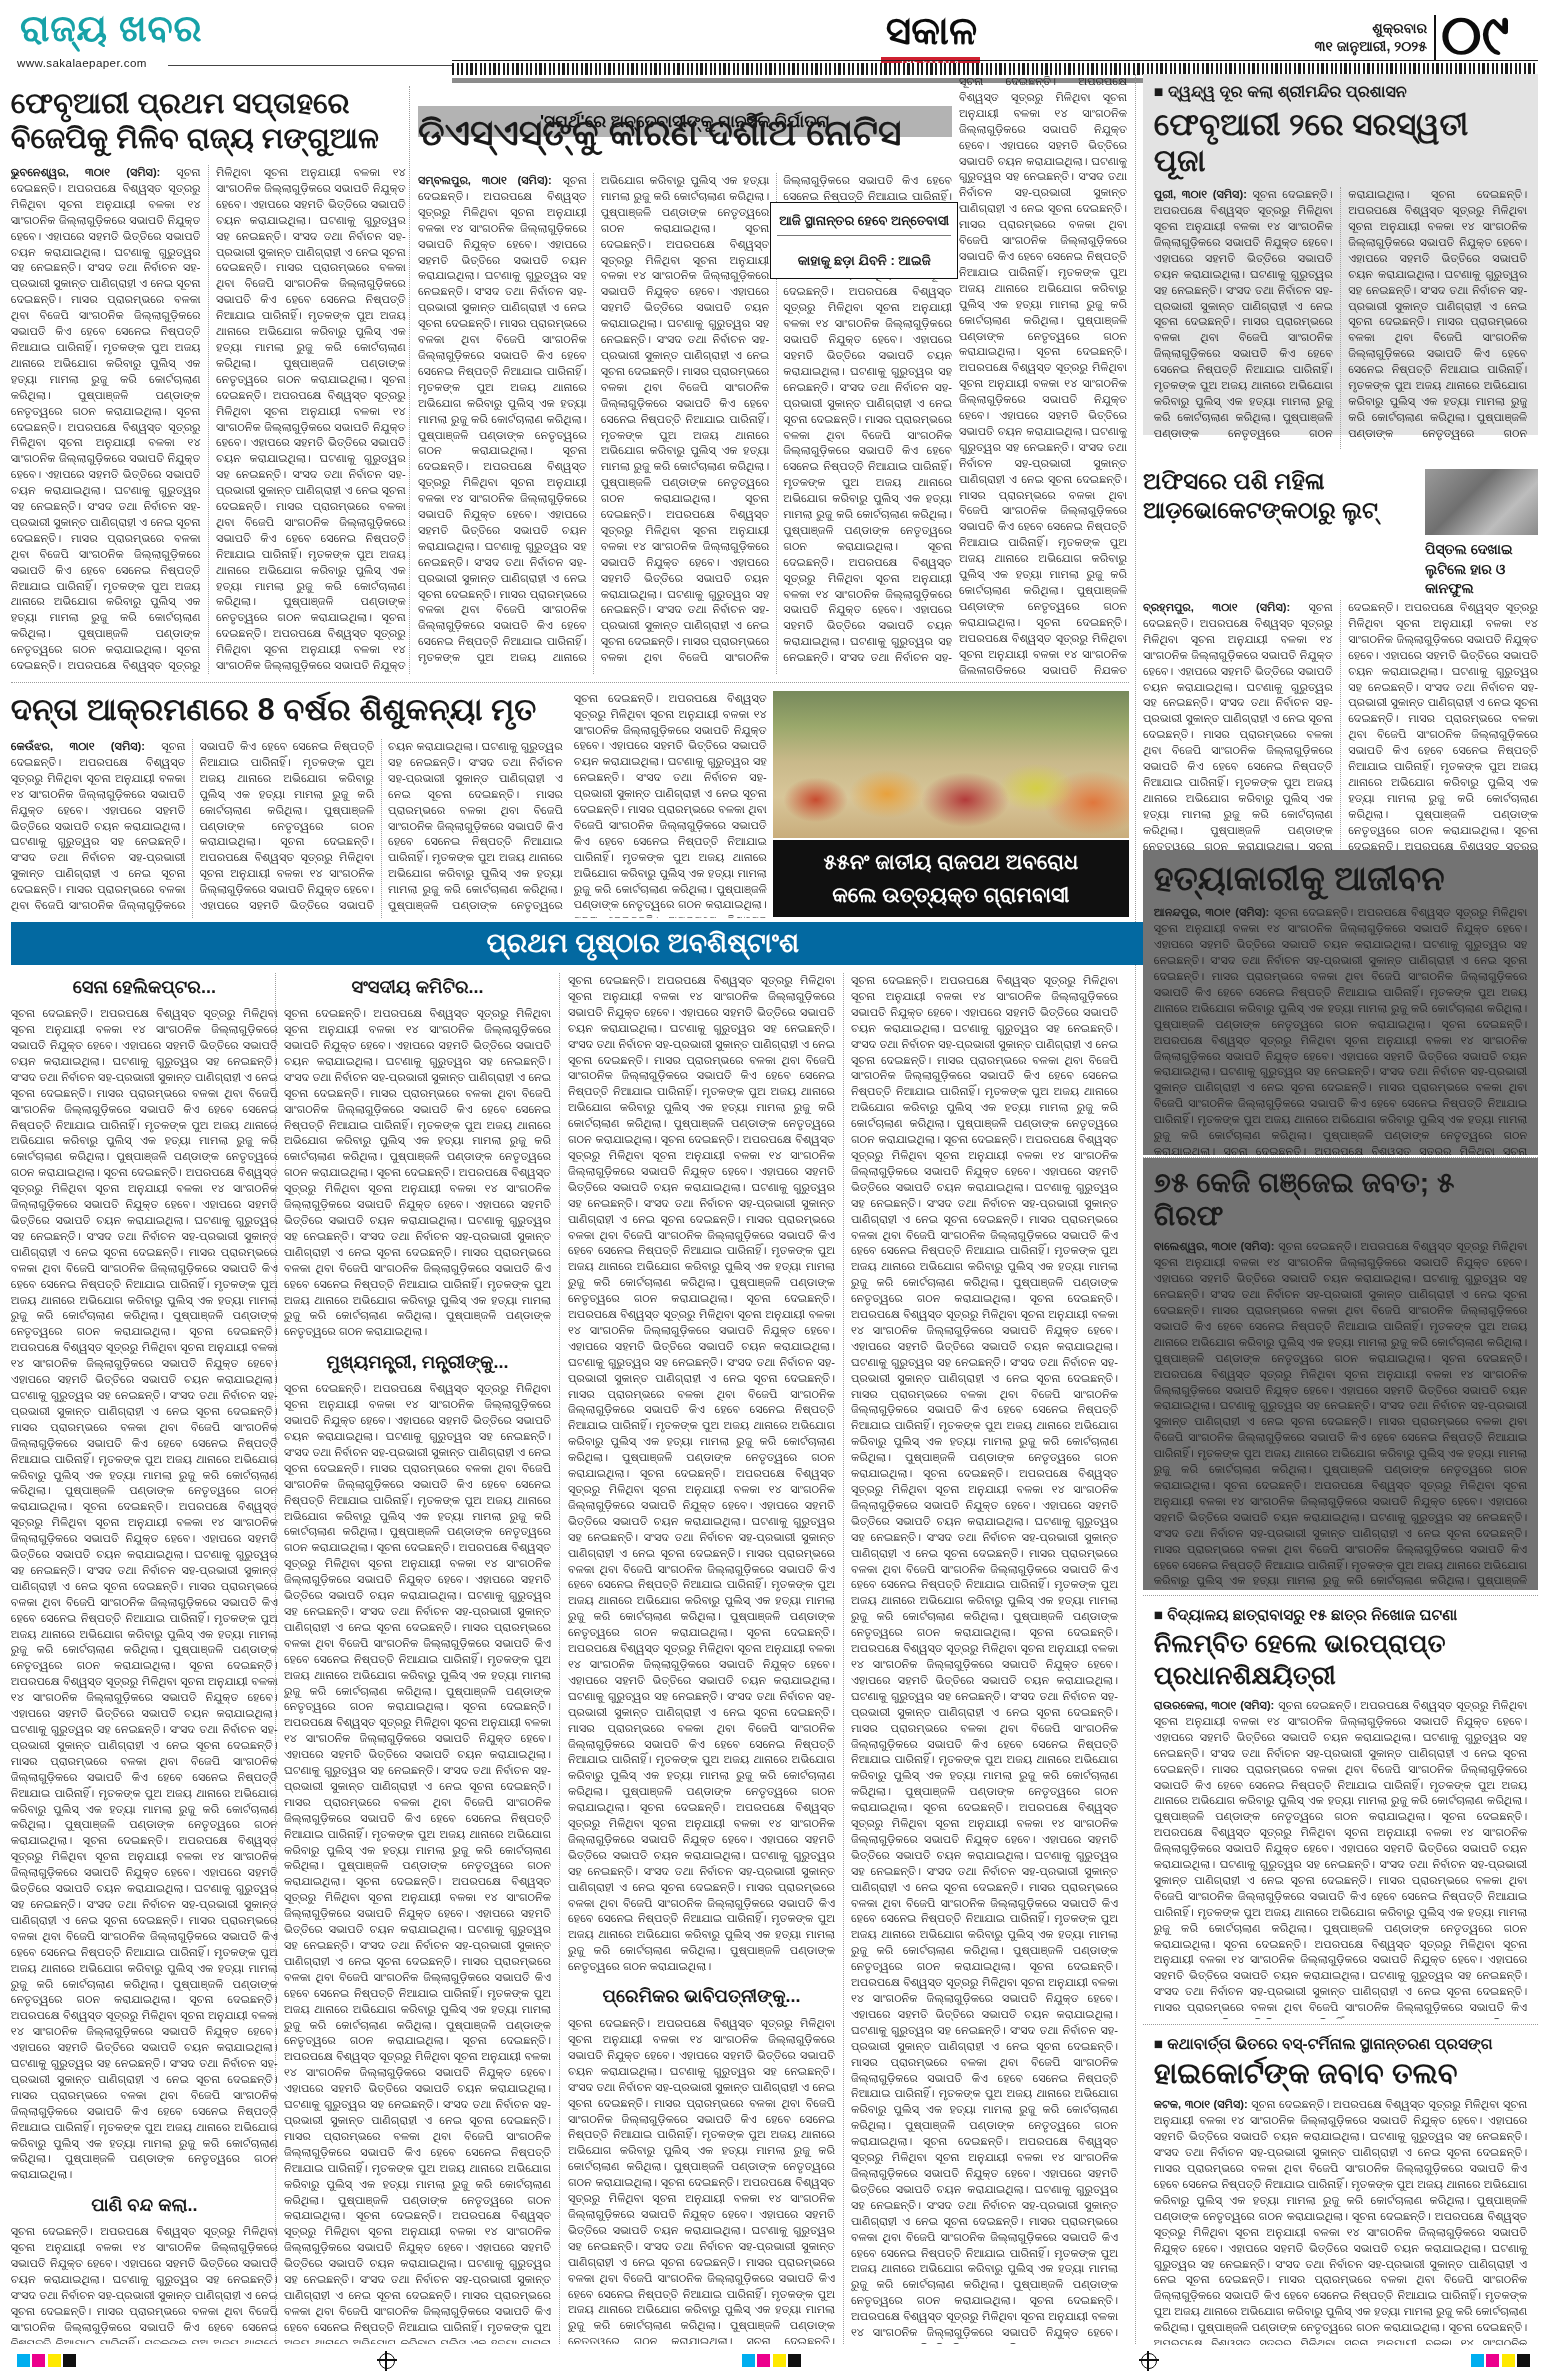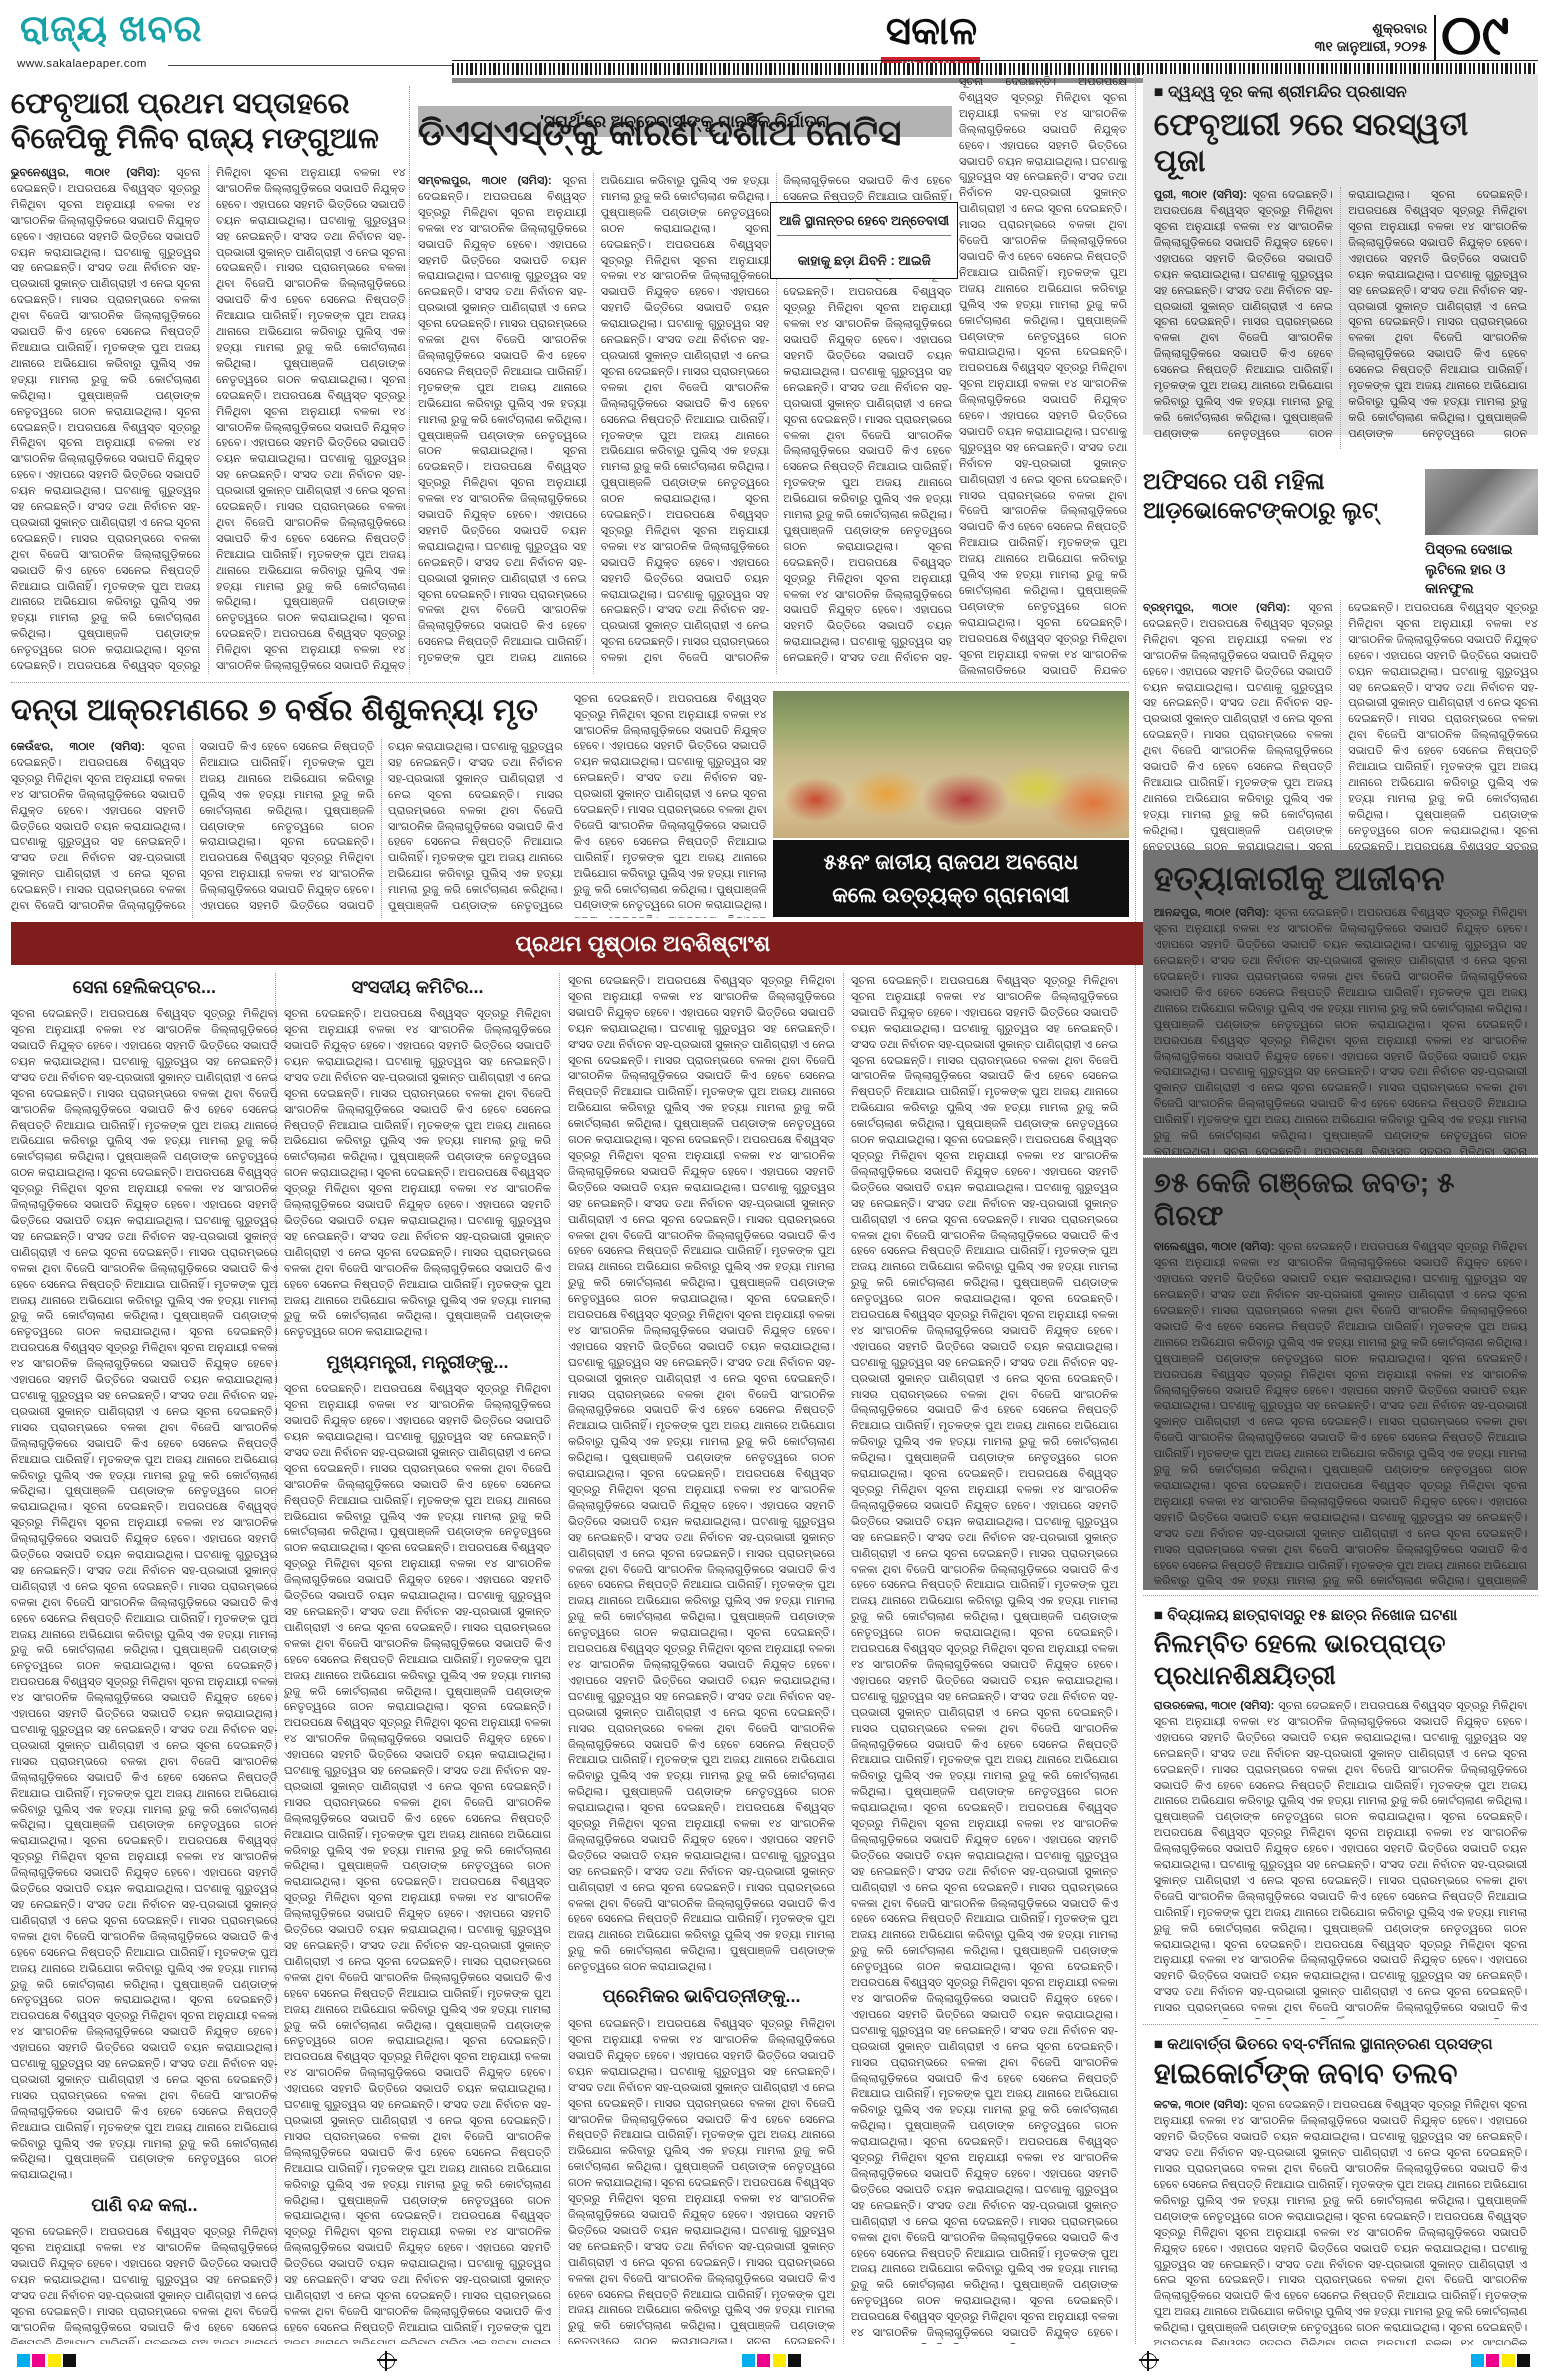--- a/index.html
+++ b/index.html
@@ -60,22 +60,22 @@
       radial-gradient(ellipse 46px 32px at 12% 74%, #c84b2f 0%, rgba(0,0,0,0) 70%),
       radial-gradient(ellipse 54px 35px at 32% 70%, #e8a13c 0%, rgba(0,0,0,0) 70%),
       radial-gradient(ellipse 63px 39px at 54% 74%, #b33a3a 0%, rgba(0,0,0,0) 70%),
       radial-gradient(ellipse 54px 35px at 74% 66%, #d4cf45 0%, rgba(0,0,0,0) 70%),
       radial-gradient(ellipse 71px 46px at 90% 76%, #e0763c 0%, rgba(0,0,0,0) 70%),
       linear-gradient(180deg,#77895c 0%,#9aa86b 24%,#c9b98a 48%,#d8c699 72%,#c9ad7c 100%);}
   .ele-caption{position:absolute;left:762px;top:157px;width:356px;height:77px;background:#101010;
      color:#fff;font-weight:bold;font-size:21px;text-align:center;line-height:1.55;
      display:flex;flex-direction:column;justify-content:center;}
   
-  .banner{left:10.8px;top:922px;width:1264px;height:43px;background:#7f1d1d;color:#fff;
-          font-size:22px;font-weight:bold;text-align:center;line-height:43px;}
+  .banner{left:10.8px;top:922px;width:1264px;height:43px;background:#0369a1;color:#fff;
+          font-size:27px;font-weight:bold;text-align:center;line-height:43px;}
   .rem-col{position:absolute;top:973px;width:267px;height:1371px;overflow:hidden;}
   .subhead{font-size:18px;font-weight:bold;text-align:center;margin:9.3px 0 6.2px;}
   .subhead.first{margin-top:1.5px;}
   
   .rail{left:1143px;width:395px;box-sizing:border-box;}
   .rail.gray{background:#737373;}
   .rail-pad{padding:7.7px 10.8px;}
   .life-head{font-size:34px;font-weight:bold;margin:1.5px 0 6.2px;}
   .ganja-head{font-size:28px;font-weight:bold;margin:1.5px 0 6.2px;}
   .rail-kicker{font-size:15.4px;font-weight:bold;margin-bottom:4.6px;}
@@ -152,21 +152,21 @@
     <div class="loot-head">ଅଫିସରେ ପଶି ମହିଳା ଆଡ଼ଭୋକେଟଙ୍କଠାରୁ ଲୁଟ୍</div>
     <div class="loot-photo"></div>
     <div class="loot-pull">ପିସ୍ତଲ ଦେଖାଇ ଲୁଟିଲେ ହାର ଓ କାନଫୁଲ</div>
     <div class="loot-body body-txt cols2">
       <span class="dateline">ବ୍ରହ୍ମପୁର, ୩୦ା୧ (ସମିସ):</span>
       <span>ସୂଚନା ଦେଇଛନ୍ତି। ଅପରପକ୍ଷେ ବିଶ୍ୱସ୍ତ ସୂତ୍ରରୁ ମିଳିଥିବା ସୂଚନା ଅନୁଯାୟୀ ବଳକା ୧୪ ସାଂଗଠନିକ ଜିଲ୍ଲାଗୁଡ଼ିକରେ ସଭାପତି ନିଯୁକ୍ତ ହେବେ। ଏହାପରେ ସହମତି ଭିତ୍ତିରେ ସଭାପତି ଚୟନ କରାଯାଇଥିଲା। ଘଟଣାକୁ ଗୁରୁତ୍ୱର ସହ ନେଇଛନ୍ତି। ସଂସଦ ତଥା ନିର୍ବାଚନ ସହ-ପ୍ରଭାରୀ ସୁକାନ୍ତ ପାଣିଗ୍ରାହୀ ଏ ନେଇ ସୂଚନା ଦେଇଛନ୍ତି। ମାସର ପ୍ରାରମ୍ଭରେ ବଳକା ଥିବା ବିଜେପି ସାଂଗଠନିକ ଜିଲ୍ଲାଗୁଡ଼ିକରେ ସଭାପତି କିଏ ହେବେ ସେନେଇ ନିଷ୍ପତ୍ତି ନିଆଯାଇ ପାରିନାହିଁ। ମୃତକଙ୍କ ପୁଅ ଅଜୟ ଥାନାରେ ଅଭିଯୋଗ କରିବାରୁ ପୁଲିସ୍ ଏକ ହତ୍ୟା ମାମଲା ରୁଜୁ କରି କୋର୍ଟଚାଲାଣ କରିଥିଲା। ପୁଷ୍ପାଞ୍ଜଳି ପଣ୍ଡାଙ୍କ ନେତୃତ୍ୱରେ ଗଠନ କରାଯାଇଥିଲା। ସୂଚନା ଦେଇଛନ୍ତି। ଅପରପକ୍ଷେ ବିଶ୍ୱସ୍ତ ସୂତ୍ରରୁ ମିଳିଥିବା ସୂଚନା ଅନୁଯାୟୀ ବଳକା ୧୪ ସାଂଗଠନିକ ଜିଲ୍ଲାଗୁଡ଼ିକରେ ସଭାପତି ନିଯୁକ୍ତ ହେବେ। ଏହାପରେ ସହମତି ଭିତ୍ତିରେ ସଭାପତି ଚୟନ କରାଯାଇଥିଲା। ଘଟଣାକୁ ଗୁରୁତ୍ୱର ସହ ନେଇଛନ୍ତି। ସଂସଦ ତଥା ନିର୍ବାଚନ ସହ-ପ୍ରଭାରୀ ସୁକାନ୍ତ ପାଣିଗ୍ରାହୀ ଏ ନେଇ ସୂଚନା ଦେଇଛନ୍ତି। ମାସର ପ୍ରାରମ୍ଭରେ ବଳକା ଥିବା ବିଜେପି ସାଂଗଠନିକ ଜିଲ୍ଲାଗୁଡ଼ିକରେ ସଭାପତି କିଏ ହେବେ ସେନେଇ ନିଷ୍ପତ୍ତି ନିଆଯାଇ ପାରିନାହିଁ। ମୃତକଙ୍କ ପୁଅ ଅଜୟ ଥାନାରେ ଅଭିଯୋଗ କରିବାରୁ ପୁଲିସ୍ ଏକ ହତ୍ୟା ମାମଲା ରୁଜୁ କରି କୋର୍ଟଚାଲାଣ କରିଥିଲା। ପୁଷ୍ପାଞ୍ଜଳି ପଣ୍ଡାଙ୍କ ନେତୃତ୍ୱରେ ଗଠନ କରାଯାଇଥିଲା। ସୂଚନା ଦେଇଛନ୍ତି। ଅପରପକ୍ଷେ ବିଶ୍ୱସ୍ତ ସୂତ୍ରରୁ ମିଳିଥିବା ସୂଚନା ଅନୁଯାୟୀ ବଳକା ୧୪ ସାଂଗଠନିକ ଜିଲ୍ଲାଗୁଡ଼ିକରେ ସଭାପତି ନିଯୁକ୍ତ ହେବେ। ଏହାପରେ ସହମତି ଭିତ୍ତିରେ ସଭାପତି ଚୟନ କରାଯାଇଥିଲା। ଘଟଣାକୁ ଗୁରୁତ୍ୱର ସହ ନେଇଛନ୍ତି। ସଂସଦ ତଥା ନିର୍ବାଚନ ସହ-ପ୍ରଭାରୀ ସୁକାନ୍ତ ପାଣିଗ୍ରାହୀ ଏ ନେଇ ସୂଚନା ଦେଇଛନ୍ତି। ମାସର ପ୍ରାରମ୍ଭରେ ବଳକା ଥିବା ବିଜେପି ସାଂଗଠନିକ ଜିଲ୍ଲାଗୁଡ଼ିକରେ ସଭାପତି କିଏ ହେବେ ସେନେଇ ନିଷ୍ପତ୍ତି ନିଆଯାଇ ପାରିନାହିଁ। ମୃତକଙ୍କ ପୁଅ ଅଜୟ ଥାନାରେ ଅଭିଯୋଗ କରିବାରୁ ପୁଲିସ୍ ଏକ ହତ୍ୟା ମାମଲା ରୁଜୁ କରି କୋର୍ଟଚାଲାଣ କରିଥିଲା। ପୁଷ୍ପାଞ୍ଜଳି ପଣ୍ଡାଙ୍କ ନେତୃତ୍ୱରେ ଗଠନ କରାଯାଇଥିଲା। ସୂଚନା ଦେଇଛନ୍ତି। ଅପରପକ୍ଷେ ବିଶ୍ୱସ୍ତ ସୂତ୍ରରୁ ମିଳିଥିବା ସୂଚନା ଅନୁଯାୟୀ ବଳକା ୧୪ ସାଂଗଠନିକ ଜିଲ୍ଲାଗୁଡ଼ିକରେ ସଭାପତି ନିଯୁକ୍ତ ହେବେ। ଏହାପରେ ସହମତି ଭିତ୍ତିରେ ସଭାପତି ଚୟନ କରାଯାଇଥିଲା। ଘଟଣାକୁ ଗୁରୁତ୍ୱର ସହ ନେଇଛନ୍ତି। ସଂସଦ ତଥା ନିର୍ବାଚନ ସହ-ପ୍ରଭାରୀ ସୁକାନ୍ତ ପାଣିଗ୍ରାହୀ ଏ ନେଇ ସୂଚନା ଦେଇଛନ୍ତି। ମାସର ପ୍ରାରମ୍ଭରେ ବଳକା ଥିବା ବିଜେପି ସାଂଗଠନିକ ଜିଲ୍ଲାଗୁଡ଼ିକରେ ସଭାପତି କିଏ ହେବେ ସେନେଇ ନିଷ୍ପତ୍ତି ନିଆଯାଇ ପାରିନାହିଁ। ମୃତକଙ୍କ ପୁଅ ଅଜୟ ଥାନାରେ ଅଭିଯୋଗ କରିବାରୁ ପୁଲିସ୍ ଏକ ହତ୍ୟା ମାମଲା ରୁଜୁ କରି କୋର୍ଟଚାଲାଣ କରିଥିଲା। ପୁଷ୍ପାଞ୍ଜଳି ପଣ୍ଡାଙ୍କ ନେତୃତ୍ୱରେ ଗଠନ କରାଯାଇଥିଲା। ସୂଚନା ଦେଇଛନ୍ତି। ଅପରପକ୍ଷେ ବିଶ୍ୱସ୍ତ ସୂତ୍ରରୁ ମିଳିଥିବା ସୂଚନା ଅନୁଯାୟୀ ବଳକା ୧୪ ସାଂଗଠନିକ ଜିଲ୍ଲାଗୁଡ଼ିକରେ ସଭାପତି ନିଯୁକ୍ତ ହେବେ। ଏହାପରେ ସହମତି ଭିତ୍ତିରେ ସଭାପତି ଚୟନ କରାଯାଇଥିଲା। ଘଟଣାକୁ ଗୁରୁତ୍ୱର ସହ ନେଇଛନ୍ତି। ସଂସଦ ତଥା ନିର୍ବାଚନ ସହ-ପ୍ରଭାରୀ ସୁକାନ୍ତ ପାଣିଗ୍ରାହୀ ଏ ନେଇ ସୂଚନା ଦେଇଛନ୍ତି। ମାସର ପ୍ରାରମ୍ଭରେ ବଳକା ଥିବା ବିଜେପି ସାଂଗଠନିକ ଜିଲ୍ଲାଗୁଡ଼ିକରେ ସଭାପତି କିଏ ହେବେ ସେନେଇ ନିଷ୍ପତ୍ତି ନିଆଯାଇ ପାରିନାହିଁ। ମୃତକଙ୍କ ପୁଅ ଅଜୟ ଥାନାରେ ଅଭିଯୋଗ କରିବାରୁ ପୁଲିସ୍ ଏକ ହତ୍ୟା ମାମଲା ରୁଜୁ କରି କୋର୍ଟଚାଲାଣ କରିଥିଲା। ପୁଷ୍ପାଞ୍ଜଳି ପଣ୍ଡାଙ୍କ ନେତୃତ୍ୱରେ ଗଠନ କରାଯାଇଥିଲା। ସୂଚନା ଦେଇଛନ୍ତି। ଅପରପକ୍ଷେ ବିଶ୍ୱସ୍ତ ସୂତ୍ରରୁ ମିଳିଥିବା ସୂଚନା ଅନୁଯାୟୀ ବଳକା ୧୪ ସାଂଗଠନିକ ଜିଲ୍ଲାଗୁଡ଼ିକରେ ସଭାପତି ନିଯୁକ୍ତ ହେବେ। ଏହାପରେ ସହମତି ଭିତ୍ତିରେ ସଭାପତି ଚୟନ କରାଯାଇଥିଲା। ଘଟଣାକୁ ଗୁରୁତ୍ୱର ସହ ନେଇଛନ୍ତି। ସଂସଦ ତଥା ନିର୍ବାଚନ ସହ-ପ୍ରଭାରୀ ସୁକାନ୍ତ ପାଣିଗ୍ରାହୀ ଏ ନେଇ ସୂଚନା ଦେଇଛନ୍ତି। ମାସର ପ୍ରାରମ୍ଭରେ ବଳକା ଥିବା ବିଜେପି ସାଂଗଠନିକ ଜିଲ୍ଲାଗୁଡ଼ିକରେ ସଭାପତି କିଏ ହେବେ ସେନେଇ ନିଷ୍ପତ୍ତି ନିଆଯାଇ ପାରିନାହିଁ। ମୃତକଙ୍କ ପୁଅ ଅଜୟ ଥାନାରେ ଅଭିଯୋଗ କରିବାରୁ ପୁଲିସ୍ ଏକ ହତ୍ୟା ମାମଲା ରୁଜୁ କରି କୋର୍ଟଚାଲାଣ କରିଥିଲା। ପୁଷ୍ପାଞ୍ଜଳି ପଣ୍ଡାଙ୍କ ନେତୃତ୍ୱରେ ଗଠନ କରାଯାଇଥିଲା। </span>
     </div>
   </div>
 
   <div class="abs ele">
-    <div class="ele-head">ଦନ୍ତା ଆକ୍ରମଣରେ ୭ ବର୍ଷର ଶିଶୁକନ୍ୟା ମୃତ</div>
+    <div class="ele-head">ଦନ୍ତା ଆକ୍ରମଣରେ 8 ବର୍ଷର ଶିଶୁକନ୍ୟା ମୃତ</div>
     <div class="ele-body3 body-txt cols3">
       <span class="dateline">କେଉଁଝର, ୩୦ା୧ (ସମିସ):</span>
       <span>ସୂଚନା ଦେଇଛନ୍ତି। ଅପରପକ୍ଷେ ବିଶ୍ୱସ୍ତ ସୂତ୍ରରୁ ମିଳିଥିବା ସୂଚନା ଅନୁଯାୟୀ ବଳକା ୧୪ ସାଂଗଠନିକ ଜିଲ୍ଲାଗୁଡ଼ିକରେ ସଭାପତି ନିଯୁକ୍ତ ହେବେ। ଏହାପରେ ସହମତି ଭିତ୍ତିରେ ସଭାପତି ଚୟନ କରାଯାଇଥିଲା। ଘଟଣାକୁ ଗୁରୁତ୍ୱର ସହ ନେଇଛନ୍ତି। ସଂସଦ ତଥା ନିର୍ବାଚନ ସହ-ପ୍ରଭାରୀ ସୁକାନ୍ତ ପାଣିଗ୍ରାହୀ ଏ ନେଇ ସୂଚନା ଦେଇଛନ୍ତି। ମାସର ପ୍ରାରମ୍ଭରେ ବଳକା ଥିବା ବିଜେପି ସାଂଗଠନିକ ଜିଲ୍ଲାଗୁଡ଼ିକରେ ସଭାପତି କିଏ ହେବେ ସେନେଇ ନିଷ୍ପତ୍ତି ନିଆଯାଇ ପାରିନାହିଁ। ମୃତକଙ୍କ ପୁଅ ଅଜୟ ଥାନାରେ ଅଭିଯୋଗ କରିବାରୁ ପୁଲିସ୍ ଏକ ହତ୍ୟା ମାମଲା ରୁଜୁ କରି କୋର୍ଟଚାଲାଣ କରିଥିଲା। ପୁଷ୍ପାଞ୍ଜଳି ପଣ୍ଡାଙ୍କ ନେତୃତ୍ୱରେ ଗଠନ କରାଯାଇଥିଲା। ସୂଚନା ଦେଇଛନ୍ତି। ଅପରପକ୍ଷେ ବିଶ୍ୱସ୍ତ ସୂତ୍ରରୁ ମିଳିଥିବା ସୂଚନା ଅନୁଯାୟୀ ବଳକା ୧୪ ସାଂଗଠନିକ ଜିଲ୍ଲାଗୁଡ଼ିକରେ ସଭାପତି ନିଯୁକ୍ତ ହେବେ। ଏହାପରେ ସହମତି ଭିତ୍ତିରେ ସଭାପତି ଚୟନ କରାଯାଇଥିଲା। ଘଟଣାକୁ ଗୁରୁତ୍ୱର ସହ ନେଇଛନ୍ତି। ସଂସଦ ତଥା ନିର୍ବାଚନ ସହ-ପ୍ରଭାରୀ ସୁକାନ୍ତ ପାଣିଗ୍ରାହୀ ଏ ନେଇ ସୂଚନା ଦେଇଛନ୍ତି। ମାସର ପ୍ରାରମ୍ଭରେ ବଳକା ଥିବା ବିଜେପି ସାଂଗଠନିକ ଜିଲ୍ଲାଗୁଡ଼ିକରେ ସଭାପତି କିଏ ହେବେ ସେନେଇ ନିଷ୍ପତ୍ତି ନିଆଯାଇ ପାରିନାହିଁ। ମୃତକଙ୍କ ପୁଅ ଅଜୟ ଥାନାରେ ଅଭିଯୋଗ କରିବାରୁ ପୁଲିସ୍ ଏକ ହତ୍ୟା ମାମଲା ରୁଜୁ କରି କୋର୍ଟଚାଲାଣ କରିଥିଲା। ପୁଷ୍ପାଞ୍ଜଳି ପଣ୍ଡାଙ୍କ ନେତୃତ୍ୱରେ ଗଠନ କରାଯାଇଥିଲା। ସୂଚନା ଦେଇଛନ୍ତି। ଅପରପକ୍ଷେ ବିଶ୍ୱସ୍ତ ସୂତ୍ରରୁ ମିଳିଥିବା ସୂଚନା ଅନୁଯାୟୀ ବଳକା ୧୪ ସାଂଗଠନିକ ଜିଲ୍ଲାଗୁଡ଼ିକରେ ସଭାପତି ନିଯୁକ୍ତ ହେବେ। ଏହାପରେ ସହମତି ଭିତ୍ତିରେ ସଭାପତି ଚୟନ କରାଯାଇଥିଲା। ଘଟଣାକୁ ଗୁରୁତ୍ୱର ସହ ନେଇଛନ୍ତି। ସଂସଦ ତଥା ନିର୍ବାଚନ ସହ-ପ୍ରଭାରୀ ସୁକାନ୍ତ ପାଣିଗ୍ରାହୀ ଏ ନେଇ ସୂଚନା ଦେଇଛନ୍ତି। ମାସର ପ୍ରାରମ୍ଭରେ ବଳକା ଥିବା ବିଜେପି ସାଂଗଠନିକ ଜିଲ୍ଲାଗୁଡ଼ିକରେ ସଭାପତି କିଏ ହେବେ ସେନେଇ ନିଷ୍ପତ୍ତି ନିଆଯାଇ ପାରିନାହିଁ। ମୃତକଙ୍କ ପୁଅ ଅଜୟ ଥାନାରେ ଅଭିଯୋଗ କରିବାରୁ ପୁଲିସ୍ ଏକ ହତ୍ୟା ମାମଲା ରୁଜୁ କରି କୋର୍ଟଚାଲାଣ କରିଥିଲା। ପୁଷ୍ପାଞ୍ଜଳି ପଣ୍ଡାଙ୍କ ନେତୃତ୍ୱରେ ଗଠନ କରାଯାଇଥିଲା। ସୂଚନା ଦେଇଛନ୍ତି। ଅପରପକ୍ଷେ ବିଶ୍ୱସ୍ତ ସୂତ୍ରରୁ ମିଳିଥିବା ସୂଚନା ଅନୁଯାୟୀ ବଳକା ୧୪ ସାଂଗଠନିକ ଜିଲ୍ଲାଗୁଡ଼ିକରେ ସଭାପତି ନିଯୁକ୍ତ ହେବେ। ଏହାପରେ ସହମତି ଭିତ୍ତିରେ ସଭାପତି ଚୟନ କରାଯାଇଥିଲା। ଘଟଣାକୁ ଗୁରୁତ୍ୱର ସହ ନେଇଛନ୍ତି। ସଂସଦ ତଥା ନିର୍ବାଚନ ସହ-ପ୍ରଭାରୀ ସୁକାନ୍ତ ପାଣିଗ୍ରାହୀ ଏ ନେଇ ସୂଚନା ଦେଇଛନ୍ତି। ମାସର ପ୍ରାରମ୍ଭରେ ବଳକା ଥିବା ବିଜେପି ସାଂଗଠନିକ ଜିଲ୍ଲାଗୁଡ଼ିକରେ ସଭାପତି କିଏ ହେବେ ସେନେଇ ନିଷ୍ପତ୍ତି ନିଆଯାଇ ପାରିନାହିଁ। ମୃତକଙ୍କ ପୁଅ ଅଜୟ ଥାନାରେ ଅଭିଯୋଗ କରିବାରୁ ପୁଲିସ୍ ଏକ ହତ୍ୟା ମାମଲା ରୁଜୁ କରି କୋର୍ଟଚାଲାଣ କରିଥିଲା। ପୁଷ୍ପାଞ୍ଜଳି ପଣ୍ଡାଙ୍କ ନେତୃତ୍ୱରେ ଗଠନ କରାଯାଇଥିଲା। ସୂଚନା ଦେଇଛନ୍ତି। ଅପରପକ୍ଷେ ବିଶ୍ୱସ୍ତ ସୂତ୍ରରୁ ମିଳିଥିବା ସୂଚନା ଅନୁଯାୟୀ ବଳକା ୧୪ ସାଂଗଠନିକ ଜିଲ୍ଲାଗୁଡ଼ିକରେ ସଭାପତି ନିଯୁକ୍ତ ହେବେ। ଏହାପରେ ସହମତି ଭିତ୍ତିରେ ସଭାପତି ଚୟନ କରାଯାଇଥିଲା। ଘଟଣାକୁ ଗୁରୁତ୍ୱର ସହ ନେଇଛନ୍ତି। ସଂସଦ ତଥା ନିର୍ବାଚନ ସହ-ପ୍ରଭାରୀ ସୁକାନ୍ତ ପାଣିଗ୍ରାହୀ ଏ ନେଇ ସୂଚନା ଦେଇଛନ୍ତି। ମାସର ପ୍ରାରମ୍ଭରେ ବଳକା ଥିବା ବିଜେପି ସାଂଗଠନିକ ଜିଲ୍ଲାଗୁଡ଼ିକରେ ସଭାପତି କିଏ ହେବେ ସେନେଇ ନିଷ୍ପତ୍ତି ନିଆଯାଇ ପାରିନାହିଁ। ମୃତକଙ୍କ ପୁଅ ଅଜୟ ଥାନାରେ ଅଭିଯୋଗ କରିବାରୁ ପୁଲିସ୍ ଏକ ହତ୍ୟା ମାମଲା ରୁଜୁ କରି କୋର୍ଟଚାଲାଣ କରିଥିଲା। ପୁଷ୍ପାଞ୍ଜଳି ପଣ୍ଡାଙ୍କ ନେତୃତ୍ୱରେ ଗଠନ କରାଯାଇଥିଲା। </span>
     </div>
     <div class="ele-col4 body-txt">
       <span>ସୂଚନା ଦେଇଛନ୍ତି। ଅପରପକ୍ଷେ ବିଶ୍ୱସ୍ତ ସୂତ୍ରରୁ ମିଳିଥିବା ସୂଚନା ଅନୁଯାୟୀ ବଳକା ୧୪ ସାଂଗଠନିକ ଜିଲ୍ଲାଗୁଡ଼ିକରେ ସଭାପତି ନିଯୁକ୍ତ ହେବେ। ଏହାପରେ ସହମତି ଭିତ୍ତିରେ ସଭାପତି ଚୟନ କରାଯାଇଥିଲା। ଘଟଣାକୁ ଗୁରୁତ୍ୱର ସହ ନେଇଛନ୍ତି। ସଂସଦ ତଥା ନିର୍ବାଚନ ସହ-ପ୍ରଭାରୀ ସୁକାନ୍ତ ପାଣିଗ୍ରାହୀ ଏ ନେଇ ସୂଚନା ଦେଇଛନ୍ତି। ମାସର ପ୍ରାରମ୍ଭରେ ବଳକା ଥିବା ବିଜେପି ସାଂଗଠନିକ ଜିଲ୍ଲାଗୁଡ଼ିକରେ ସଭାପତି କିଏ ହେବେ ସେନେଇ ନିଷ୍ପତ୍ତି ନିଆଯାଇ ପାରିନାହିଁ। ମୃତକଙ୍କ ପୁଅ ଅଜୟ ଥାନାରେ ଅଭିଯୋଗ କରିବାରୁ ପୁଲିସ୍ ଏକ ହତ୍ୟା ମାମଲା ରୁଜୁ କରି କୋର୍ଟଚାଲାଣ କରିଥିଲା। ପୁଷ୍ପାଞ୍ଜଳି ପଣ୍ଡାଙ୍କ ନେତୃତ୍ୱରେ ଗଠନ କରାଯାଇଥିଲା। ସୂଚନା ଦେଇଛନ୍ତି। ଅପରପକ୍ଷେ ବିଶ୍ୱସ୍ତ ସୂତ୍ରରୁ ମିଳିଥିବା ସୂଚନା ଅନୁଯାୟୀ ବଳକା ୧୪ ସାଂଗଠନିକ ଜିଲ୍ଲାଗୁଡ଼ିକରେ ସଭାପତି ନିଯୁକ୍ତ ହେବେ। ଏହାପରେ ସହମତି ଭିତ୍ତିରେ ସଭାପତି ଚୟନ କରାଯାଇଥିଲା। ଘଟଣାକୁ ଗୁରୁତ୍ୱର ସହ ନେଇଛନ୍ତି। ସଂସଦ ତଥା ନିର୍ବାଚନ ସହ-ପ୍ରଭାରୀ ସୁକାନ୍ତ ପାଣିଗ୍ରାହୀ ଏ ନେଇ ସୂଚନା ଦେଇଛନ୍ତି। ମାସର ପ୍ରାରମ୍ଭରେ ବଳକା ଥିବା ବିଜେପି ସାଂଗଠନିକ ଜିଲ୍ଲାଗୁଡ଼ିକରେ ସଭାପତି କିଏ ହେବେ ସେନେଇ ନିଷ୍ପତ୍ତି ନିଆଯାଇ ପାରିନାହିଁ। ମୃତକଙ୍କ ପୁଅ ଅଜୟ ଥାନାରେ ଅଭିଯୋଗ କରିବାରୁ ପୁଲିସ୍ ଏକ ହତ୍ୟା ମାମଲା ରୁଜୁ କରି କୋର୍ଟଚାଲାଣ କରିଥିଲା। ପୁଷ୍ପାଞ୍ଜଳି ପଣ୍ଡାଙ୍କ ନେତୃତ୍ୱରେ ଗଠନ କରାଯାଇଥିଲା। ସୂଚନା ଦେଇଛନ୍ତି। ଅପରପକ୍ଷେ ବିଶ୍ୱସ୍ତ ସୂତ୍ରରୁ ମିଳିଥିବା ସୂଚନା ଅନୁଯାୟୀ ବଳକା ୧୪ ସାଂଗଠନିକ ଜିଲ୍ଲାଗୁଡ଼ିକରେ ସଭାପତି ନିଯୁକ୍ତ ହେବେ। ଏହାପରେ ସହମତି ଭିତ୍ତିରେ ସଭାପତି ଚୟନ କରାଯାଇଥିଲା। ଘଟଣାକୁ ଗୁରୁତ୍ୱର ସହ ନେଇଛନ୍ତି। ସଂସଦ ତଥା ନିର୍ବାଚନ ସହ-ପ୍ରଭାରୀ ସୁକାନ୍ତ ପାଣିଗ୍ରାହୀ ଏ ନେଇ ସୂଚନା ଦେଇଛନ୍ତି। ମାସର ପ୍ରାରମ୍ଭରେ ବଳକା ଥିବା ବିଜେପି ସାଂଗଠନିକ ଜିଲ୍ଲାଗୁଡ଼ିକରେ ସଭାପତି କିଏ ହେବେ ସେନେଇ ନିଷ୍ପତ୍ତି ନିଆଯାଇ ପାରିନାହିଁ। ମୃତକଙ୍କ ପୁଅ ଅଜୟ ଥାନାରେ ଅଭିଯୋଗ କରିବାରୁ ପୁଲିସ୍ ଏକ ହତ୍ୟା ମାମଲା ରୁଜୁ କରି କୋର୍ଟଚାଲାଣ କରିଥିଲା। ପୁଷ୍ପାଞ୍ଜଳି ପଣ୍ଡାଙ୍କ ନେତୃତ୍ୱରେ ଗଠନ କରାଯାଇଥିଲା। </span>
     </div>
     <div class="ele-photo"></div>
     <div class="ele-caption">
       <div>୫୫ନଂ ଜାତୀୟ ରାଜପଥ ଅବରୋଧ</div>

